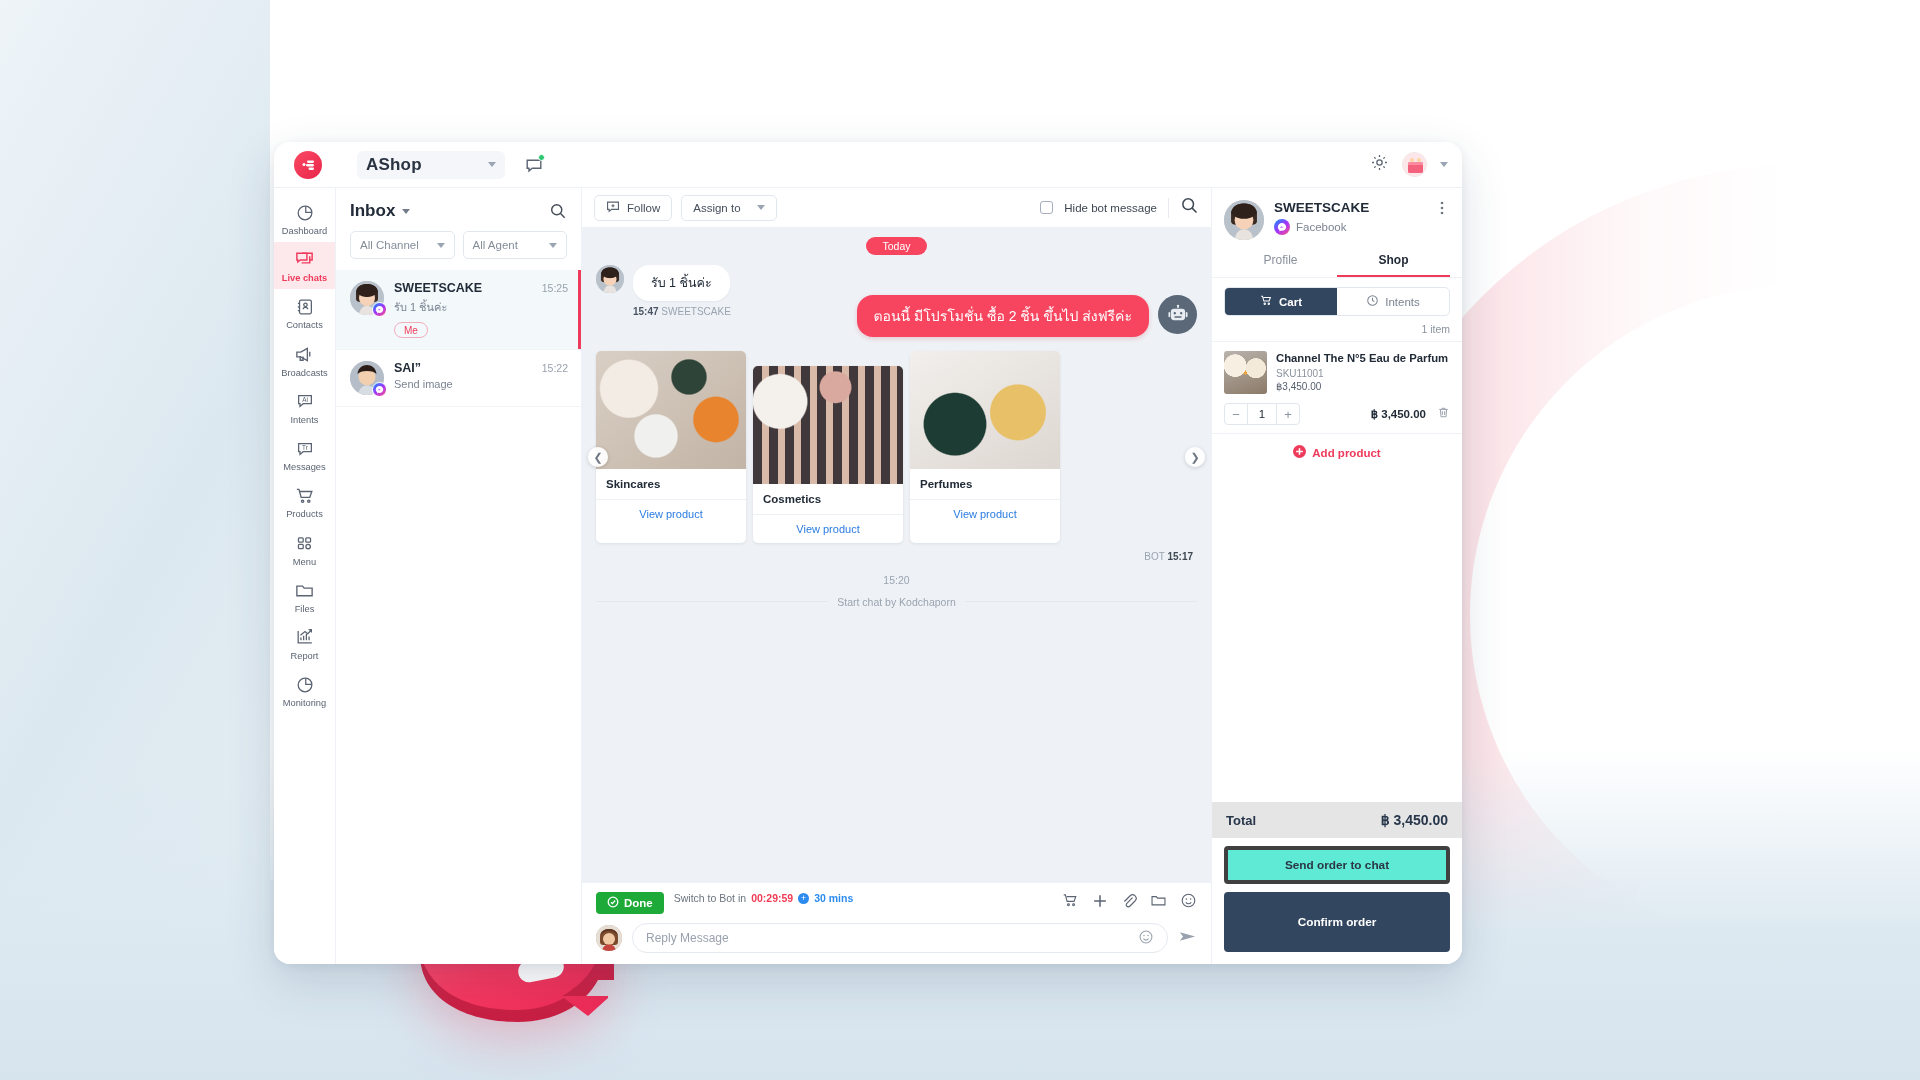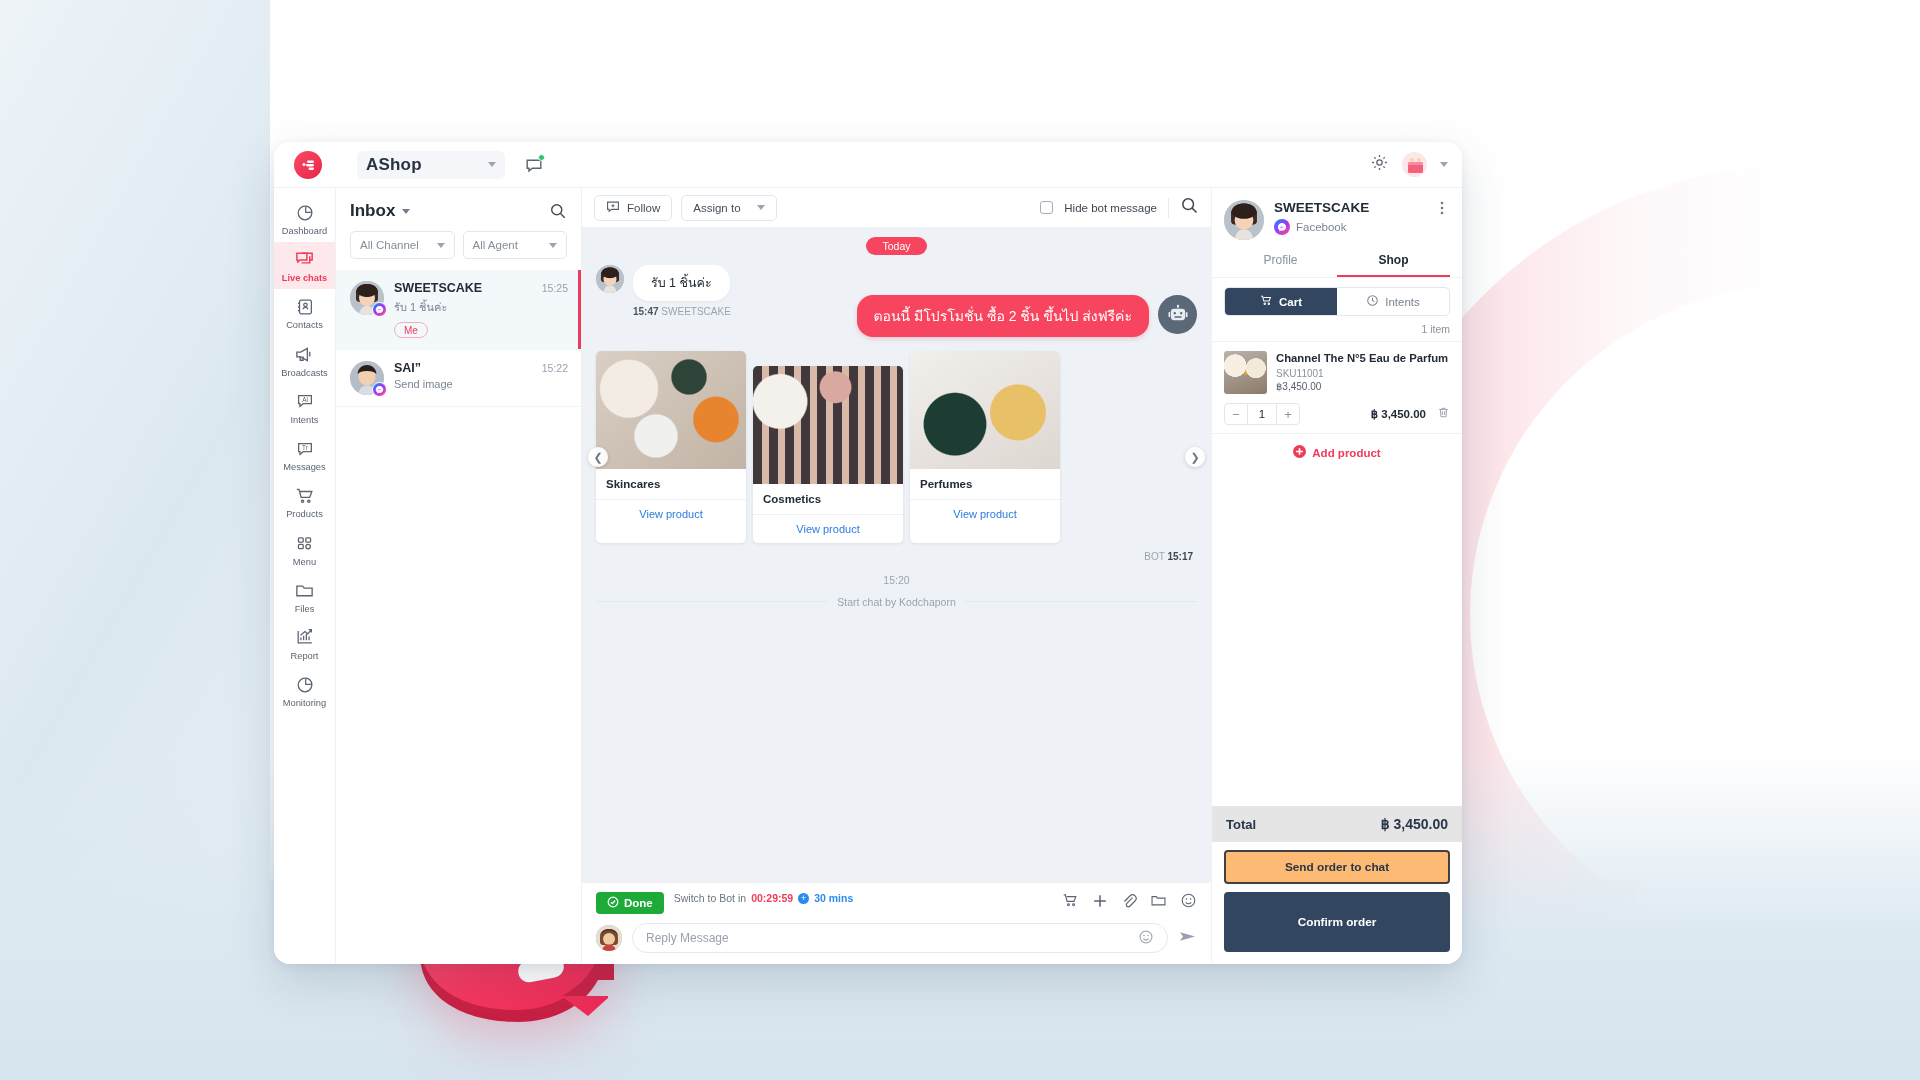--- a/index.html
+++ b/index.html
@@ -221,21 +221,21 @@
   .stp { width: 22px; display: flex; align-items: center; justify-content: center; font-size: 13px; color: #8a929e; cursor: pointer; }
   .stp.qty { width: 30px; font-size: 11.5px; color: #222b38; border-left: 1px solid #e2e7ee; border-right: 1px solid #e2e7ee; }
   .ci-total { margin-left: auto; font-size: 11.5px; font-weight: bold; color: #222b38; }
   .ci-del { margin-left: 11px; color: #97a0ac; cursor: pointer; }
   .add-prod { display: flex; align-items: center; justify-content: center; gap: 6px; padding: 11px 0; font-size: 11.5px; font-weight: bold; color: #ef3b5b; cursor: pointer; }
   .rp-spacer { flex: 1; }
   .total-row { background: #e5e5e5; display: flex; align-items: center; padding: 10px 14px; text-align: center; }
   .total-lbl { font-size: 13px; font-weight: bold; color: #27364a; }
   .total-val { margin-left: auto; font-size: 14px; font-weight: bold; color: #27364a; }
   .rp-actions { padding: 8px 12px 12px; display: flex; flex-direction: column; gap: 8px; }
-  .btn-send-order { border: 2px solid #404040; border-radius: 4px; text-align: center; font-size: 11.8px; font-weight: bold; color: #2b3645; padding: 8px 18px; background: #fdba74; cursor: pointer; }
+  .btn-send-order { border: 4px solid #404040; border-radius: 4px; text-align: center; font-size: 11.8px; font-weight: bold; color: #2b3645; padding: 8px 18px; background: #5eead4; cursor: pointer; }
   .btn-confirm { background: #334660; border-radius: 4px; text-align: center; font-size: 11.8px; font-weight: bold; color: #fff; padding: 23px 0; cursor: pointer; }
 </style>
 </head>
 <body>
 
 <div id="bg-wrap">
   <div class="bg-gradient-left"></div>
   <div class="bg-white-sheet"></div>
   <div class="bg-bubble-ring"></div>
   <div class="bg-bubble-tail"></div>

